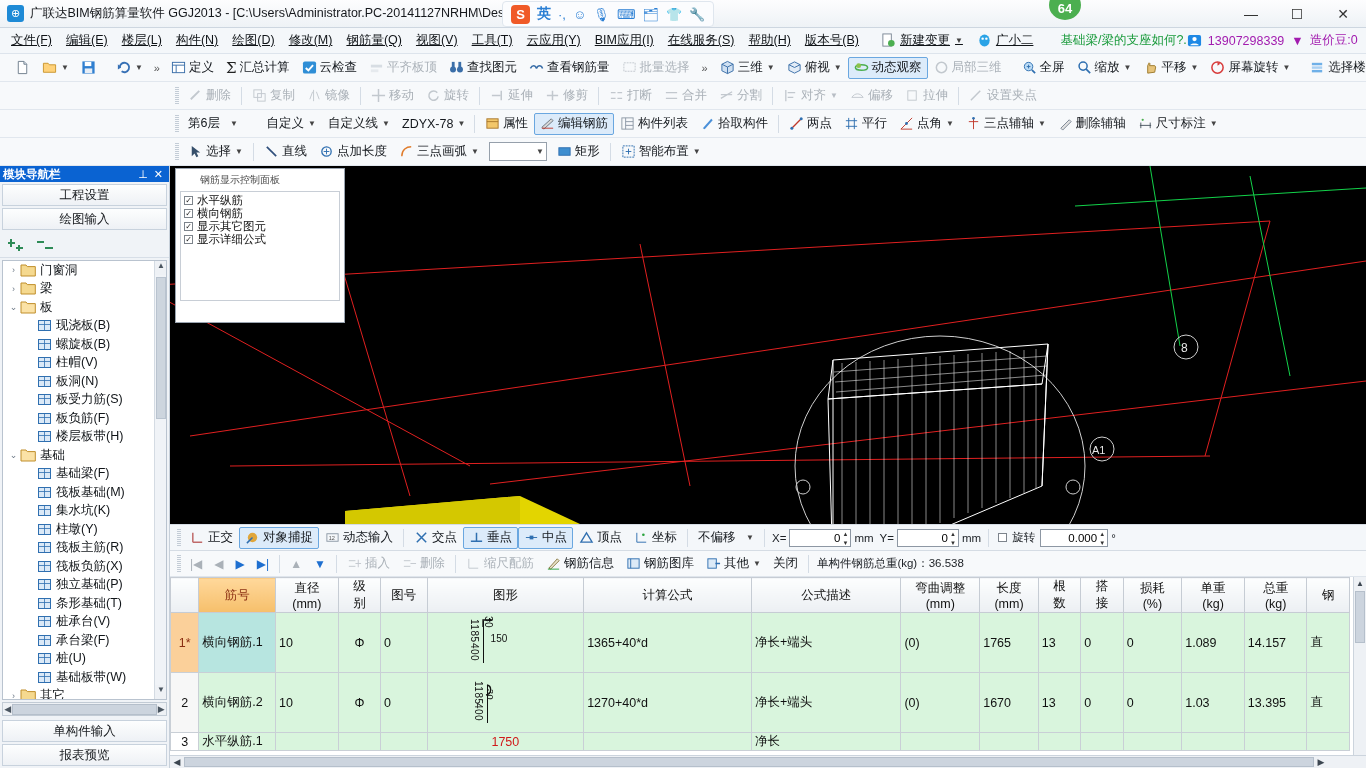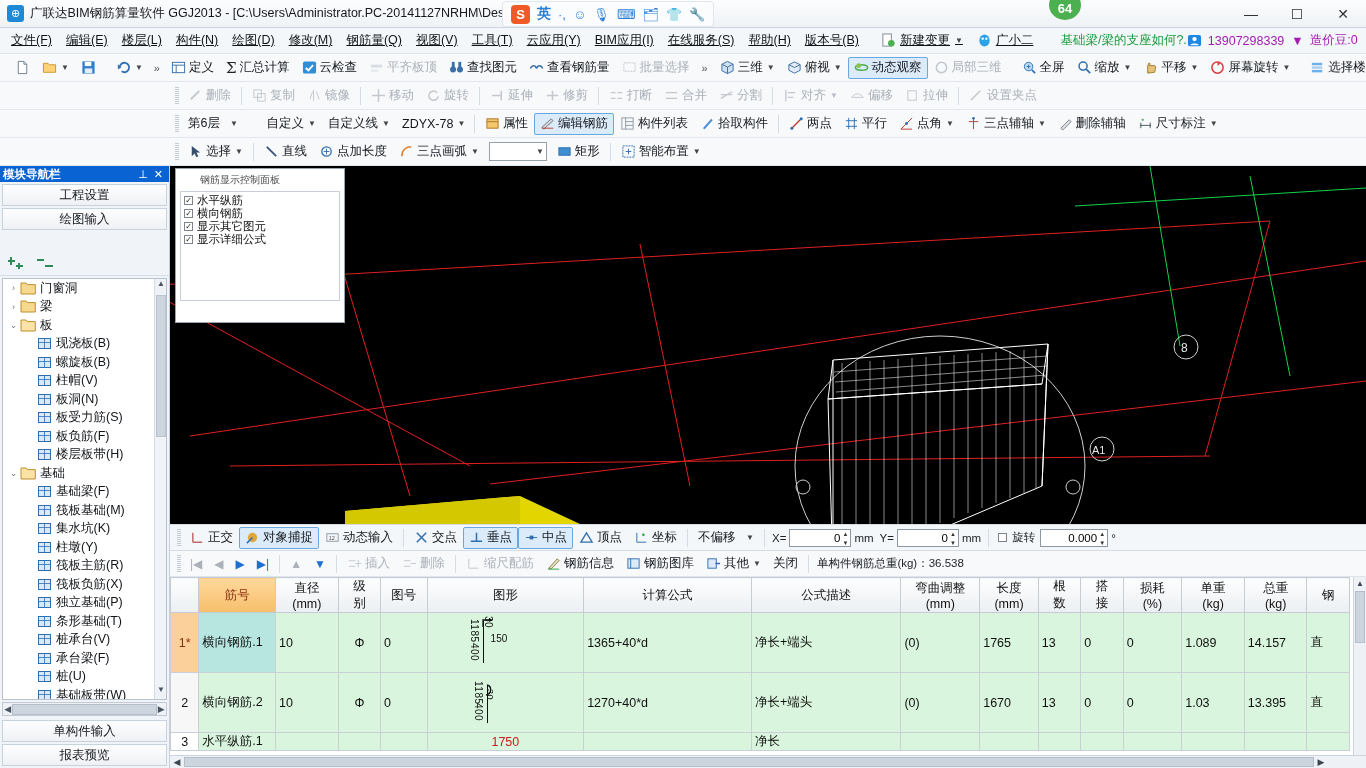--- a/index.html
+++ b/index.html
@@ -602,21 +602,21 @@
 
 <div class="body-wrap">
 
   <div class="nav">
     <div class="nav-title">
       <span class="t">模块导航栏</span>
       <span class="b">⊥</span>
       <span class="b">✕</span>
     </div>
     <div class="nav-btn">工程设置</div>
-    <div class="nav-btn" style="margin-bottom:20px">绘图输入</div>
+    <div class="nav-btn" style="margin-bottom:2px">绘图输入</div>
     <div class="nav-tools">
       <svg width="20" height="16" viewBox="0 0 20 16">
         <path d="M3 2v8M0 6h7" stroke="#2e8b57" stroke-width="2"></path>
         <path d="M11 8v6M8 11h7" stroke="#2e8b57" stroke-width="2"></path>
         </svg>
       <svg width="20" height="16" viewBox="0 0 20 16">
         <path d="M1 5h7" stroke="#2e8b57" stroke-width="2"></path>
         <path d="M9 11h8" stroke="#2e8b57" stroke-width="2"></path>
         </svg>
     </div>

